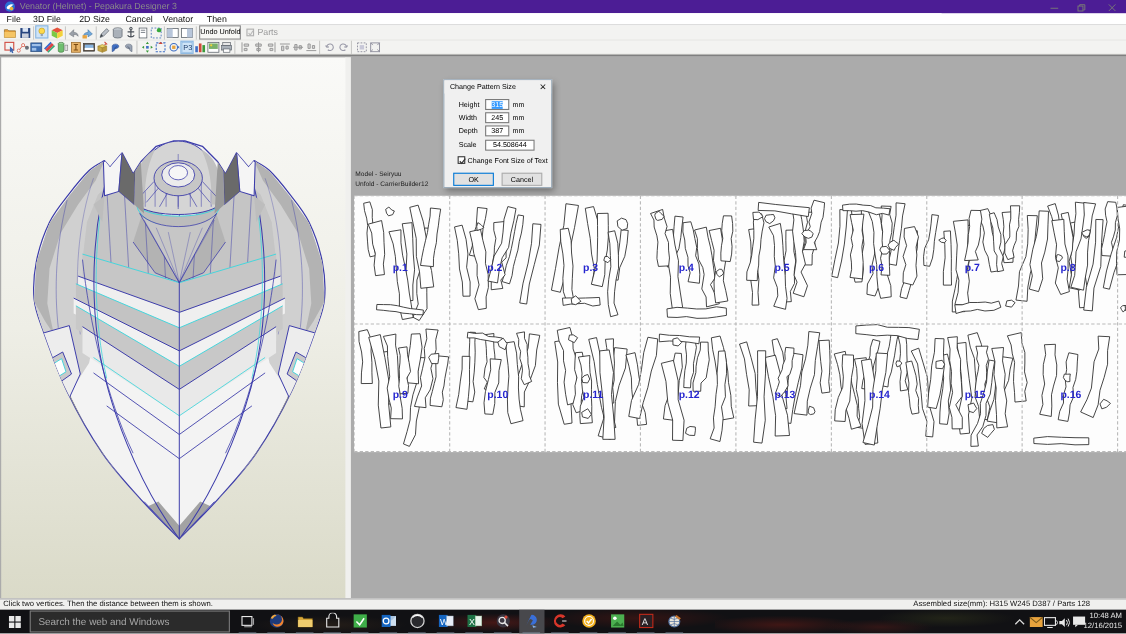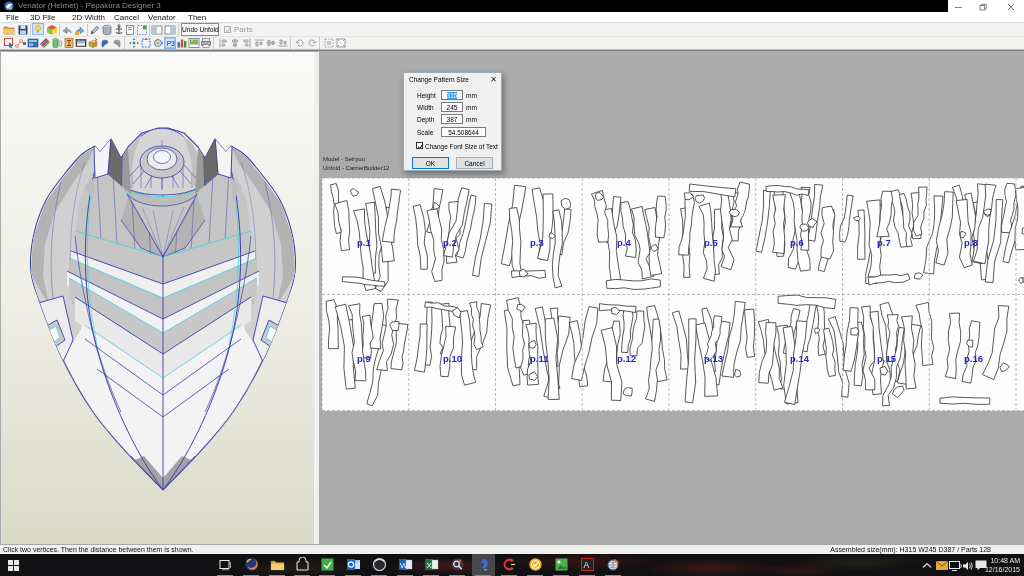--- a/index.html
+++ b/index.html
@@ -1,15 +1,15 @@
 <!DOCTYPE html>
 <html><head><meta charset="utf-8"><style>
 *{margin:0;padding:0;box-sizing:border-box}
 body{width:1024px;height:576px;overflow:hidden;font-family:"Liberation Sans",sans-serif;background:#fff;position:relative}
-.titlebar{position:absolute;left:0;top:0;width:948px;height:12px;background:#000000}
+.titlebar{position:absolute;left:0;top:0;width:1024px;height:12px;background:#4c1d95}
 .title-ico{position:absolute;left:4px;top:1px;width:10px;height:10px}
 .title-txt{position:absolute;left:18px;top:0px;font-size:8px;color:#8a8a8a;line-height:12px}
 .menubar{position:absolute;left:0;top:12px;width:856px;height:11px;background:#fff;font-size:8px;color:#111}
 .menubar span{position:absolute;top:0;line-height:11px}
 .mb-line{position:absolute;left:0;top:22px;width:1024px;height:1px;background:#d5d5d5}
 .tb{position:absolute;left:0;width:1024px;background:#f3f3f1}
 .tb1{top:23px;height:14px;border-bottom:1px solid #e3e3e1}
 .tb2{top:37px;height:13px;border-bottom:1px solid #b6b6b4}
 .main{position:absolute;left:0;top:50px;width:1024px;height:494px;background:#ababab;border-top:1px solid #808080}
 .pane3d{position:absolute;left:1px;top:52px;width:314px;height:492px}
@@ -43,21 +43,21 @@
  <g stroke="#777" stroke-width="0.9" fill="none">
  <line x1="1" y1="4.5" x2="8" y2="4.5"></line>
  <rect x="26" y="2.5" width="4.5" height="4.5"></rect>
       <path d="M27.5,2.5 v-1.2 h4.7 v4.7 h-1.4"></path>
  <path d="M54,1 l6,6 M60,1 l-6,6"></path>
  </g>
 </svg>
 <div class="menubar">
  <span style="left:6px">File</span>
     <span style="left:30px">3D File</span>
-    <span style="left:72px">2D Width</span>
+    <span style="left:72px">2D Size</span>
     <span style="left:114px">Cancel</span>
     <span style="left:148px">Venator</span>
     <span style="left:188px">Then</span>
 </div>
 <div class="mb-line"></div>
 <div class="tb tb1">
     <div style="position:absolute;left:30px;top:1px;width:1px;height:12px;background:#c9c9c7"></div>
 <div style="position:absolute;left:59px;top:1px;width:1px;height:12px;background:#c9c9c7"></div>
 <div style="position:absolute;left:87px;top:1px;width:1px;height:12px;background:#c9c9c7"></div>
 <div style="position:absolute;left:149px;top:1px;width:1px;height:12px;background:#c9c9c7"></div>
@@ -680,20 +680,23 @@
 <div class="taskbar">
 <div style="position:absolute;left:390px;top:0;width:280px;height:22px;background:radial-gradient(ellipse 90px 12px at 60px 12px, rgba(120,30,25,0.5), rgba(0,0,0,0) 70%),radial-gradient(ellipse 120px 14px at 190px 8px, rgba(95,25,20,0.45), rgba(0,0,0,0) 70%)"></div>
     <div style="position:absolute;left:650px;top:0;width:290px;height:22px;background:radial-gradient(ellipse 100px 12px at 60px 14px, rgba(110,28,22,0.5), rgba(0,0,0,0) 70%),radial-gradient(ellipse 90px 12px at 210px 8px, rgba(60,65,30,0.4), rgba(0,0,0,0) 70%),radial-gradient(ellipse 70px 10px at 150px 16px, rgba(100,30,25,0.4), rgba(0,0,0,0) 70%)"></div>
     <div style="position:absolute;left:180px;top:0;width:220px;height:22px;background:radial-gradient(ellipse 100px 12px at 120px 14px, rgba(70,50,30,0.35), rgba(0,0,0,0) 70%)"></div>
 <svg style="position:absolute;left:8px;top:6px" width="11" height="11" viewBox="0 0 11 11">
       <rect x="0" y="0" width="5" height="5" fill="#e8e8e8"></rect>
       <rect x="6" y="0" width="5" height="5" fill="#e8e8e8"></rect>
       <rect x="0" y="6" width="5" height="5" fill="#e8e8e8"></rect>
       <rect x="6" y="6" width="5" height="5" fill="#e8e8e8"></rect>
     </svg>
+<div style="position:absolute;left:27px;top:1px;width:182px;height:20px;background:#2b2b2b;border:1px solid #7a7a7a">
+      <span style="position:absolute;left:7px;top:4px;font-size:9px;color:#a8a8a8">Search the web and Windows</span>
+    </div>
 <div style="position:absolute;left:214px;top:0px;width:23px;height:22px;">
       <svg style="position:absolute;left:4px;top:3px" width="15" height="15" viewBox="0 0 15 15">
         <rect x="2" y="3.5" width="9" height="8" fill="none" stroke="#e8e8e8" stroke-width="1"></rect>
         <path d="M12.5,5 v6 M11,12.8 h-7" stroke="#bdbdbd" stroke-width="0.8" fill="none"></path>
       </svg>
       <div style="position:absolute;left:3px;bottom:0px;width:16px;height:1px;background:#7e8ea0"></div>
     </div>
 <div style="position:absolute;left:240px;top:0px;width:23px;height:22px;">
       <svg style="position:absolute;left:4px;top:3px" width="15" height="15" viewBox="0 0 15 15">
         <circle cx="7.5" cy="7.5" r="6.2" fill="#1e3a7a"></circle>

